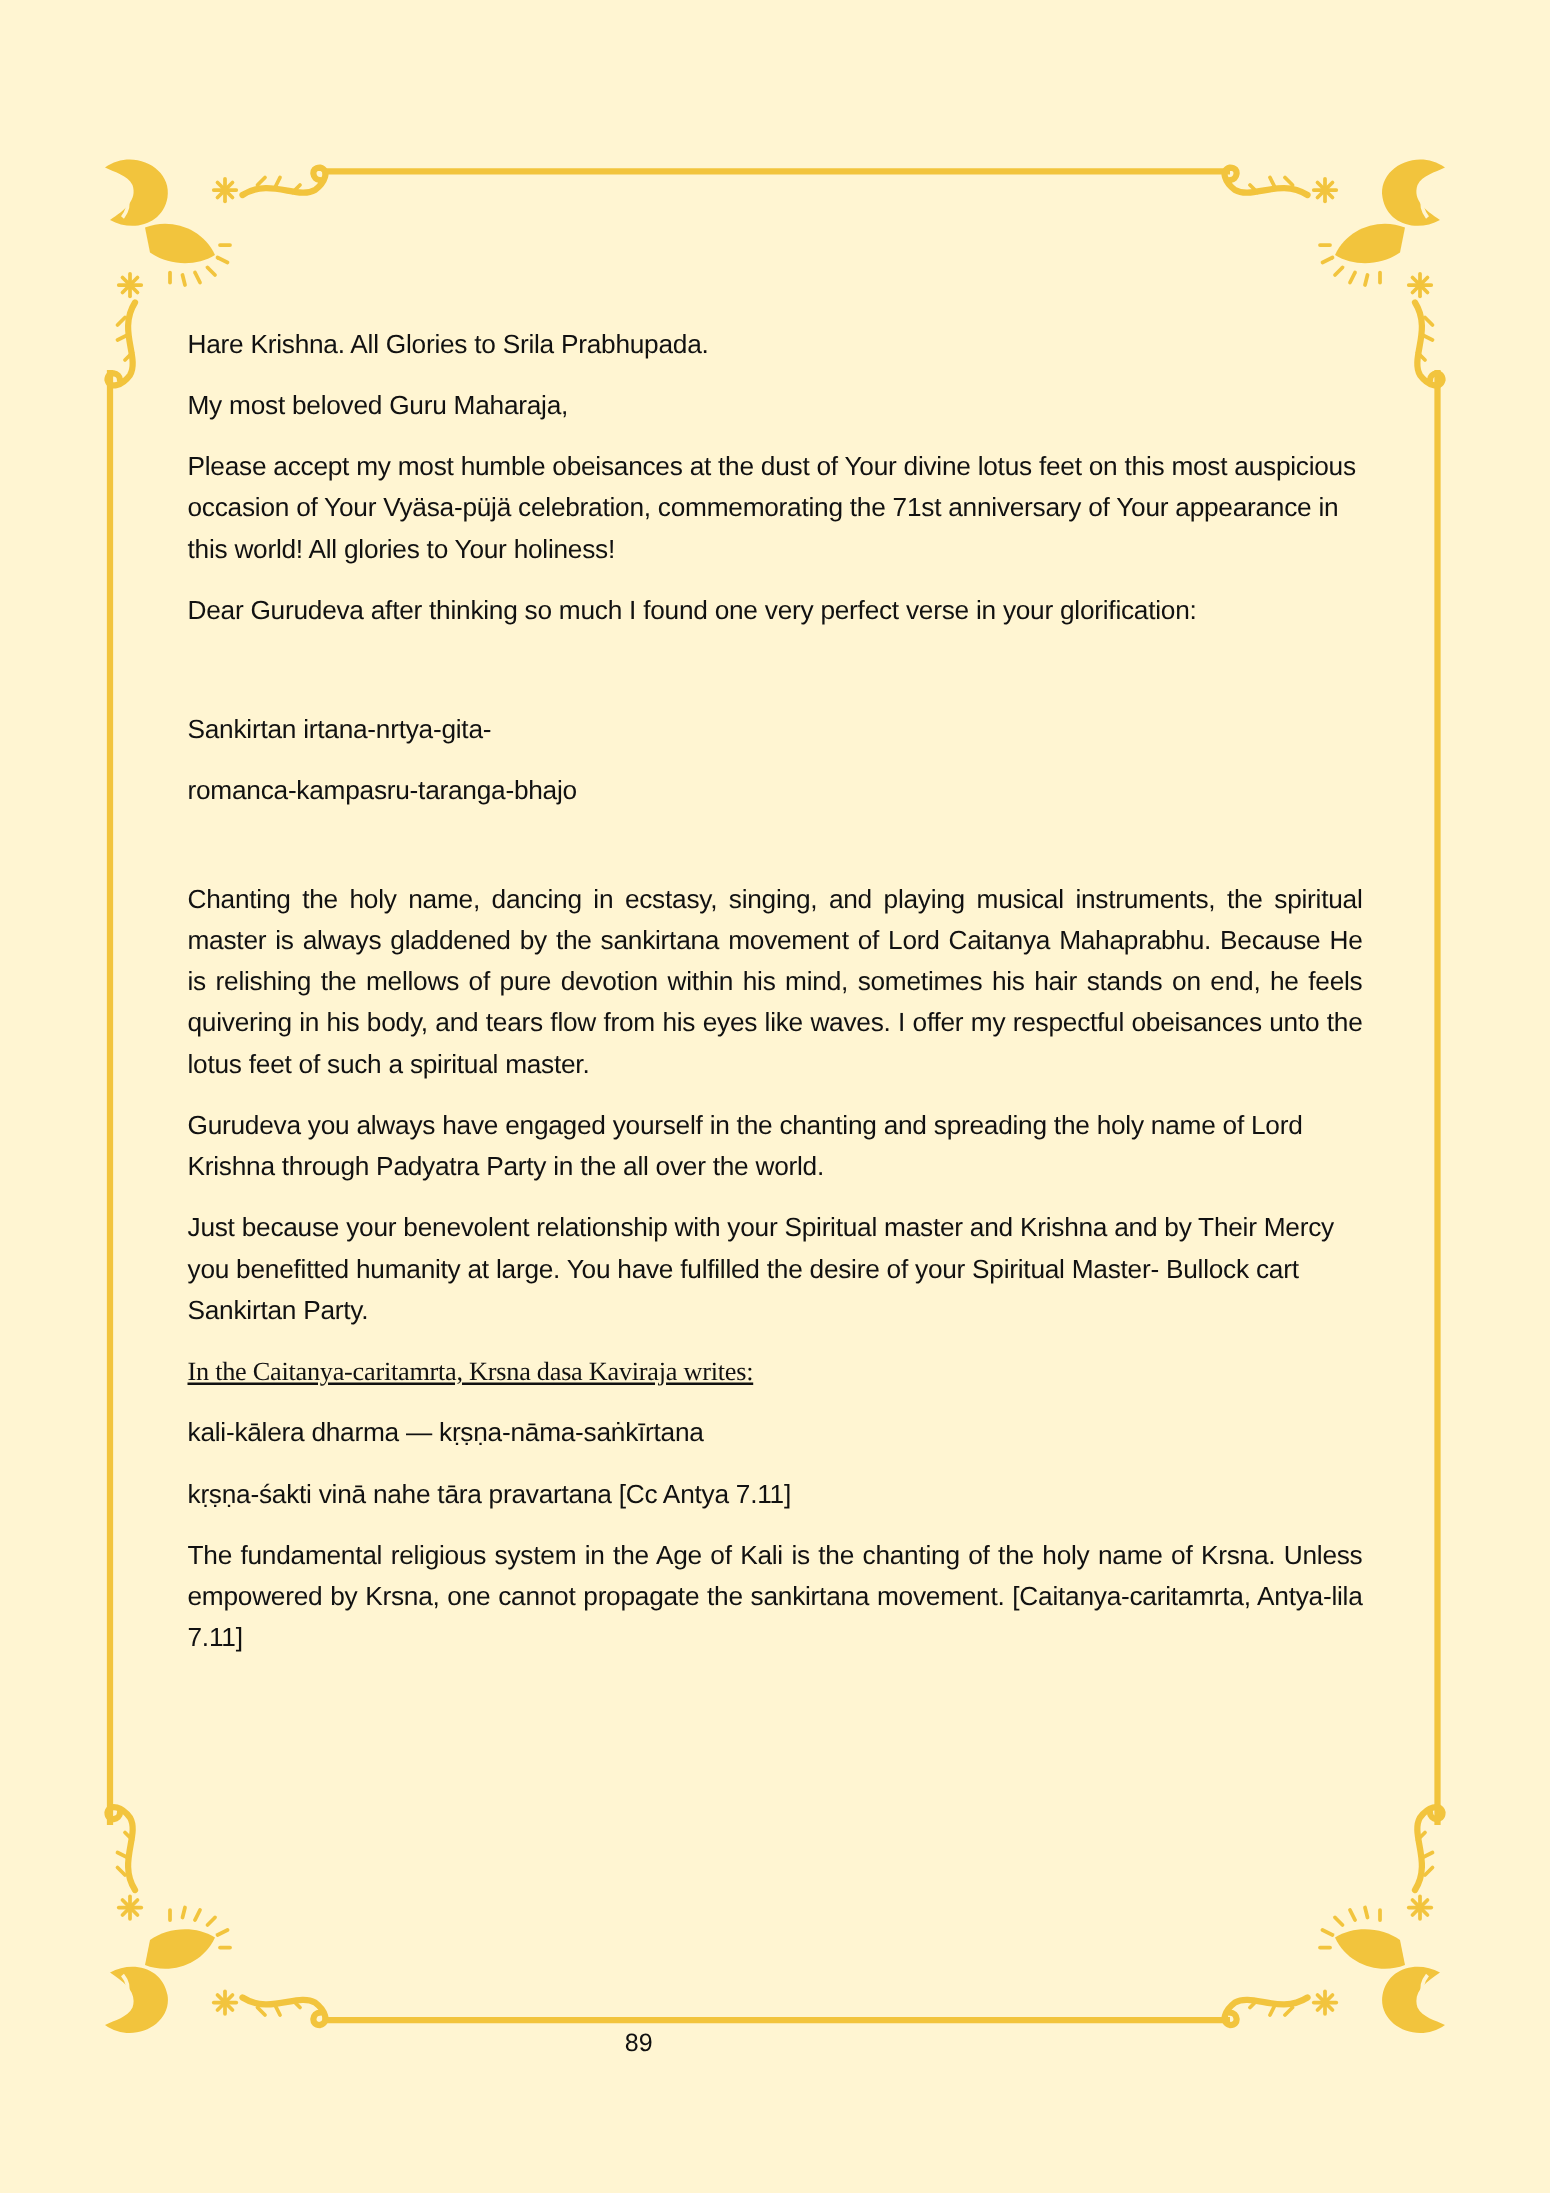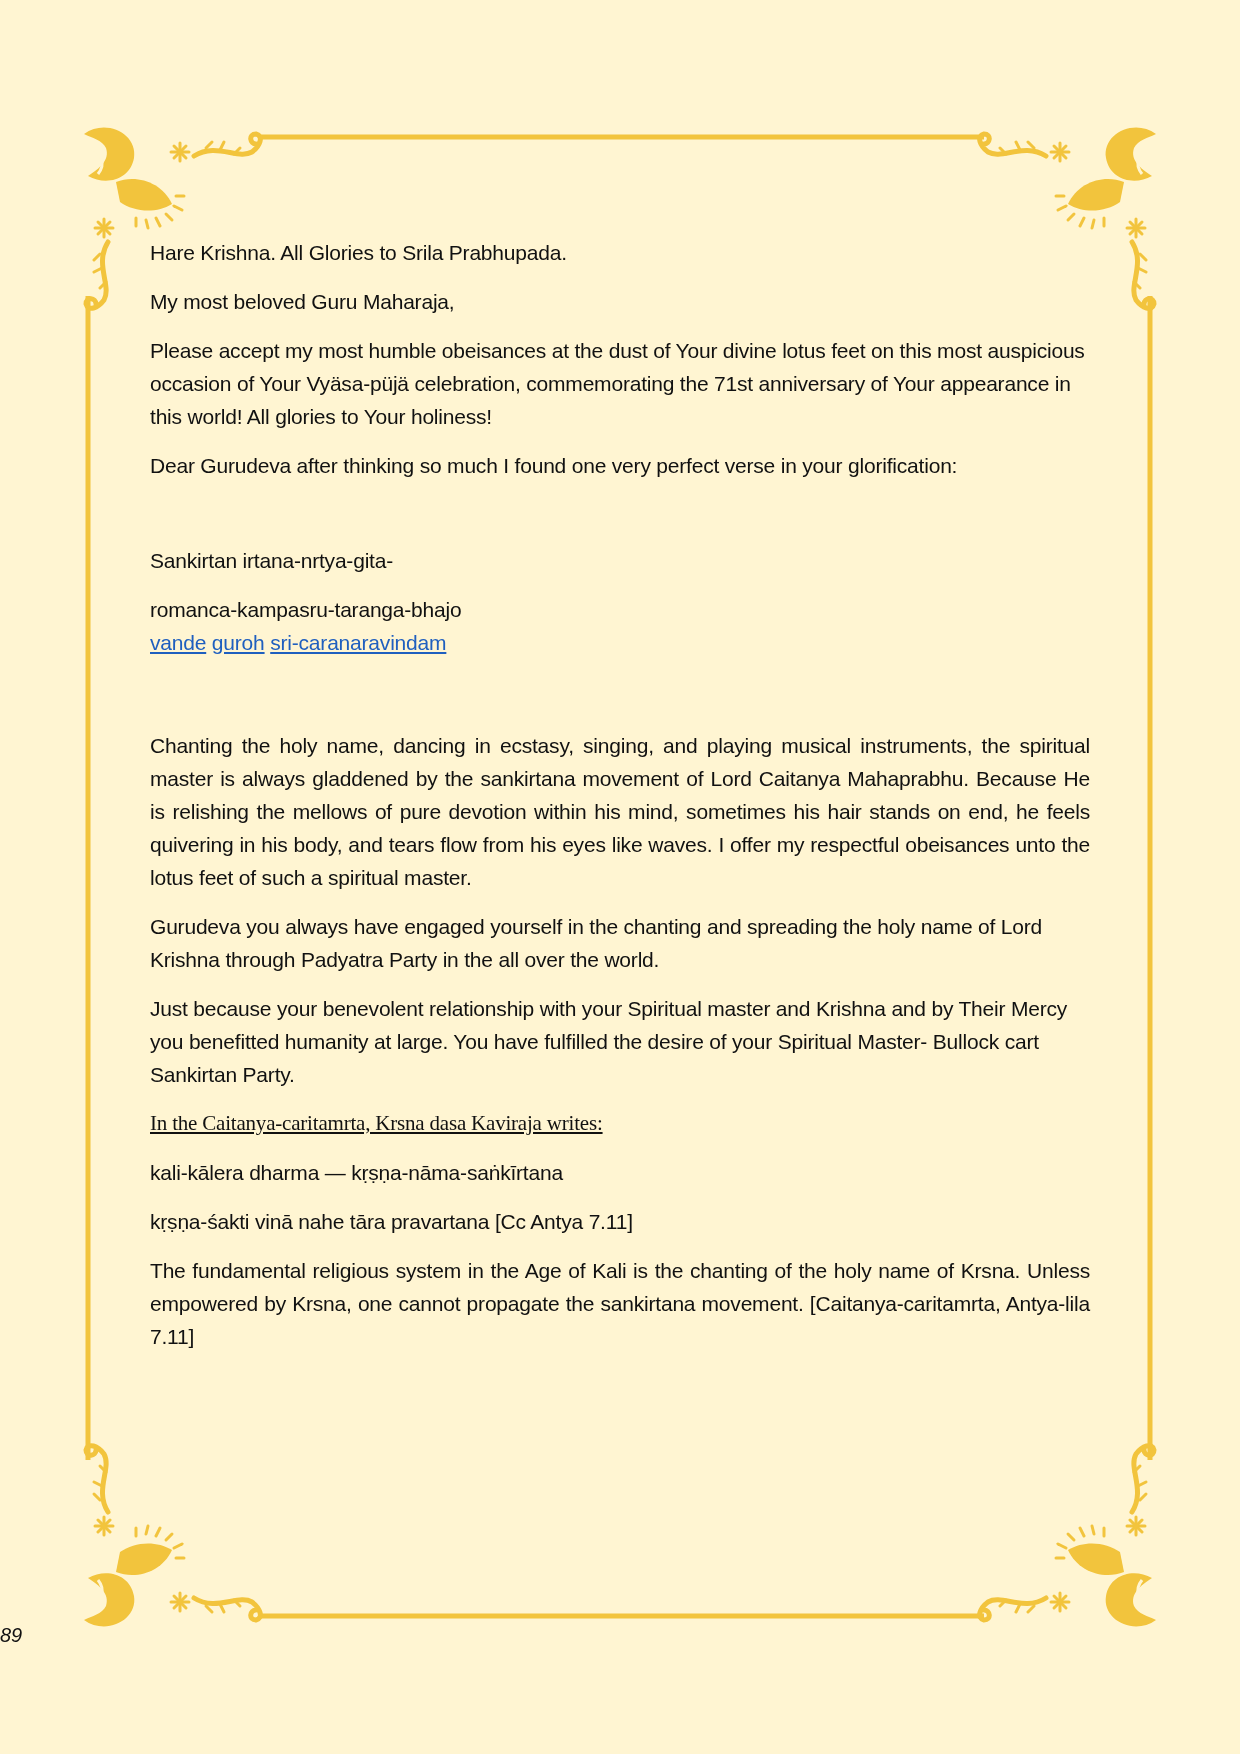--- a/index.html
+++ b/index.html
@@ -5,34 +5,34 @@
   html, body { margin: 0; padding: 0; }
   body {
     width: 1240px; height: 1754px;
     background: #fff5d2;
     position: relative; overflow: hidden;
     font-family: "Liberation Sans", sans-serif;
     color: #111;
   }
   .frame { position: absolute; left: 0; top: 0; width: 1240px; height: 1754px; pointer-events: none; }
   .content {
-    position: absolute; left: 150px; top: 236px; width: 940px;
+    position: absolute; left: 150px; top: 259px; width: 940px;
     font-size: 21px; line-height: 33px; letter-spacing: -0.2px;
   }
   .content p { margin: 0 0 16px 0; }
   .justify { text-align: justify; }
   .verse p { margin: 0 0 16px 0; }
   .verse p.tight { margin: 0; }
   .gap-big { height: 46px; }
   .gap-mid { height: 54px; }
   a.link { color: #1f5fbf; text-decoration: underline; }
   .underline { text-decoration: underline; font-family: Liberation Serif, serif; }
   .page-number {
     position: absolute; left: 0; width: 1022px; top: 1624px;
-    text-align: left; font-size: 20px; font-style: italic;
+    text-align: center; font-size: 20px;
   }
 </style>
 </head>
 <body>
 
 <svg class="frame" viewBox="0 0 1240 1754" xmlns="http://www.w3.org/2000/svg">
   <defs>
     <g id="corner">
 
       <path d="M8 10 C 30 -6, 62 10, 58 34 C 54 56, 30 62, 12 52 C 24 44, 34 36, 30 24 C 26 16, 16 14, 8 10 Z" fill="#f2c43d"></path>
@@ -92,25 +92,20 @@
   <p>Hare Krishna. All Glories to Srila Prabhupada.</p>
   <p>My most beloved Guru Maharaja,</p>
   <p>Please accept my most humble obeisances at the dust of Your divine lotus feet on this most auspicious occasion of Your Vyäsa-püjä celebration, commemorating the 71st anniversary of Your appearance in this world! All glories to Your holiness!</p>
   <p>Dear Gurudeva after thinking so much I found one very perfect verse in your glorification:</p>
 
   <div class="gap-big"></div>
 
   <div class="verse">
     <p>Sankirtan irtana-nrtya-gita-</p>
     <p class="tight">romanca-kampasru-taranga-bhajo</p>
-    <p>
-      <a class="link">vande</a>
-      <a class="link">guroh</a>
-      <a class="link">sri-caranaravindam</a>
-    </p>
   </div>
 
   <div class="gap-mid"></div>
 
   <p class="justify">Chanting the holy name, dancing in ecstasy, singing, and playing musical instruments, the spiritual master is always gladdened by the sankirtana movement of Lord Caitanya Mahaprabhu. Because He is relishing the mellows of pure devotion within his mind, sometimes his hair stands on end, he feels quivering in his body, and tears flow from his eyes like waves. I offer my respectful obeisances unto the lotus feet of such a spiritual master.</p>
   <p>Gurudeva you always have engaged yourself in the chanting and spreading the holy name of Lord Krishna through Padyatra Party in the all over the world.</p>
   <p>Just because your benevolent relationship with your Spiritual master and Krishna and by Their Mercy you benefitted humanity at large. You have fulfilled the desire of your Spiritual Master- Bullock cart Sankirtan Party.</p>
 
   <p class="underline">In the Caitanya-caritamrta, Krsna dasa Kaviraja writes:</p>
   <p>kali-kālera dharma — kṛṣṇa-nāma-saṅkīrtana</p>

